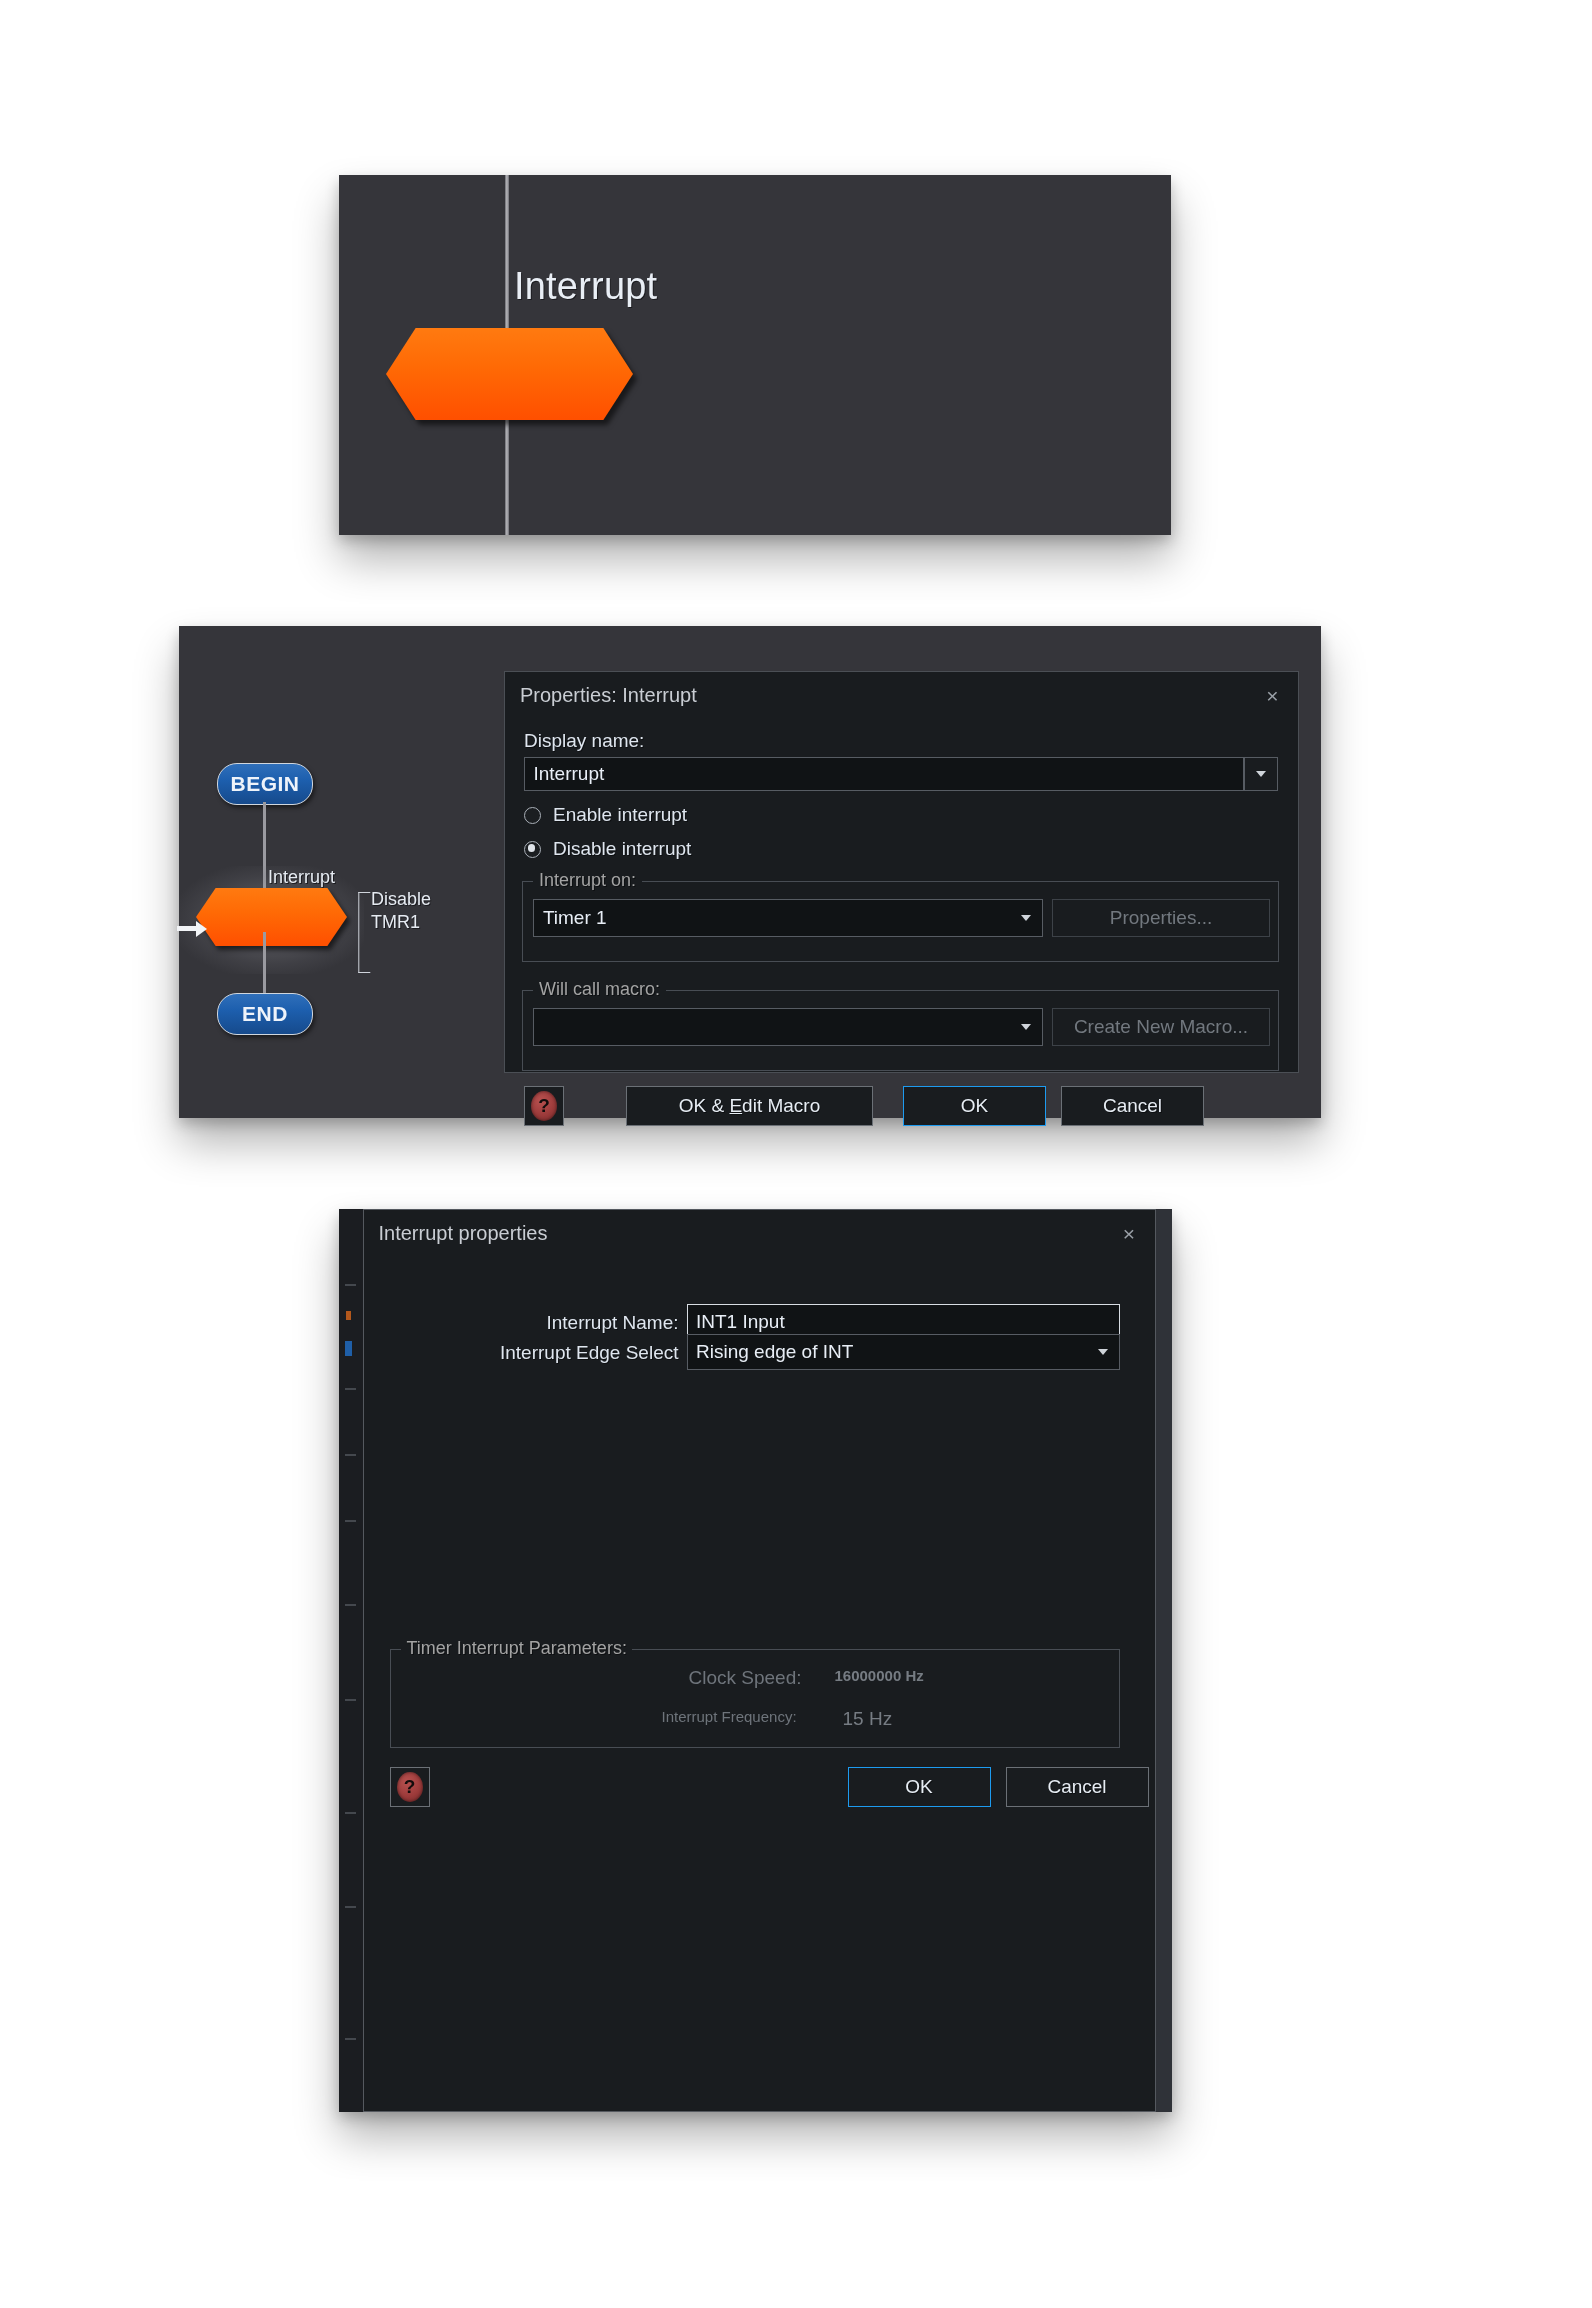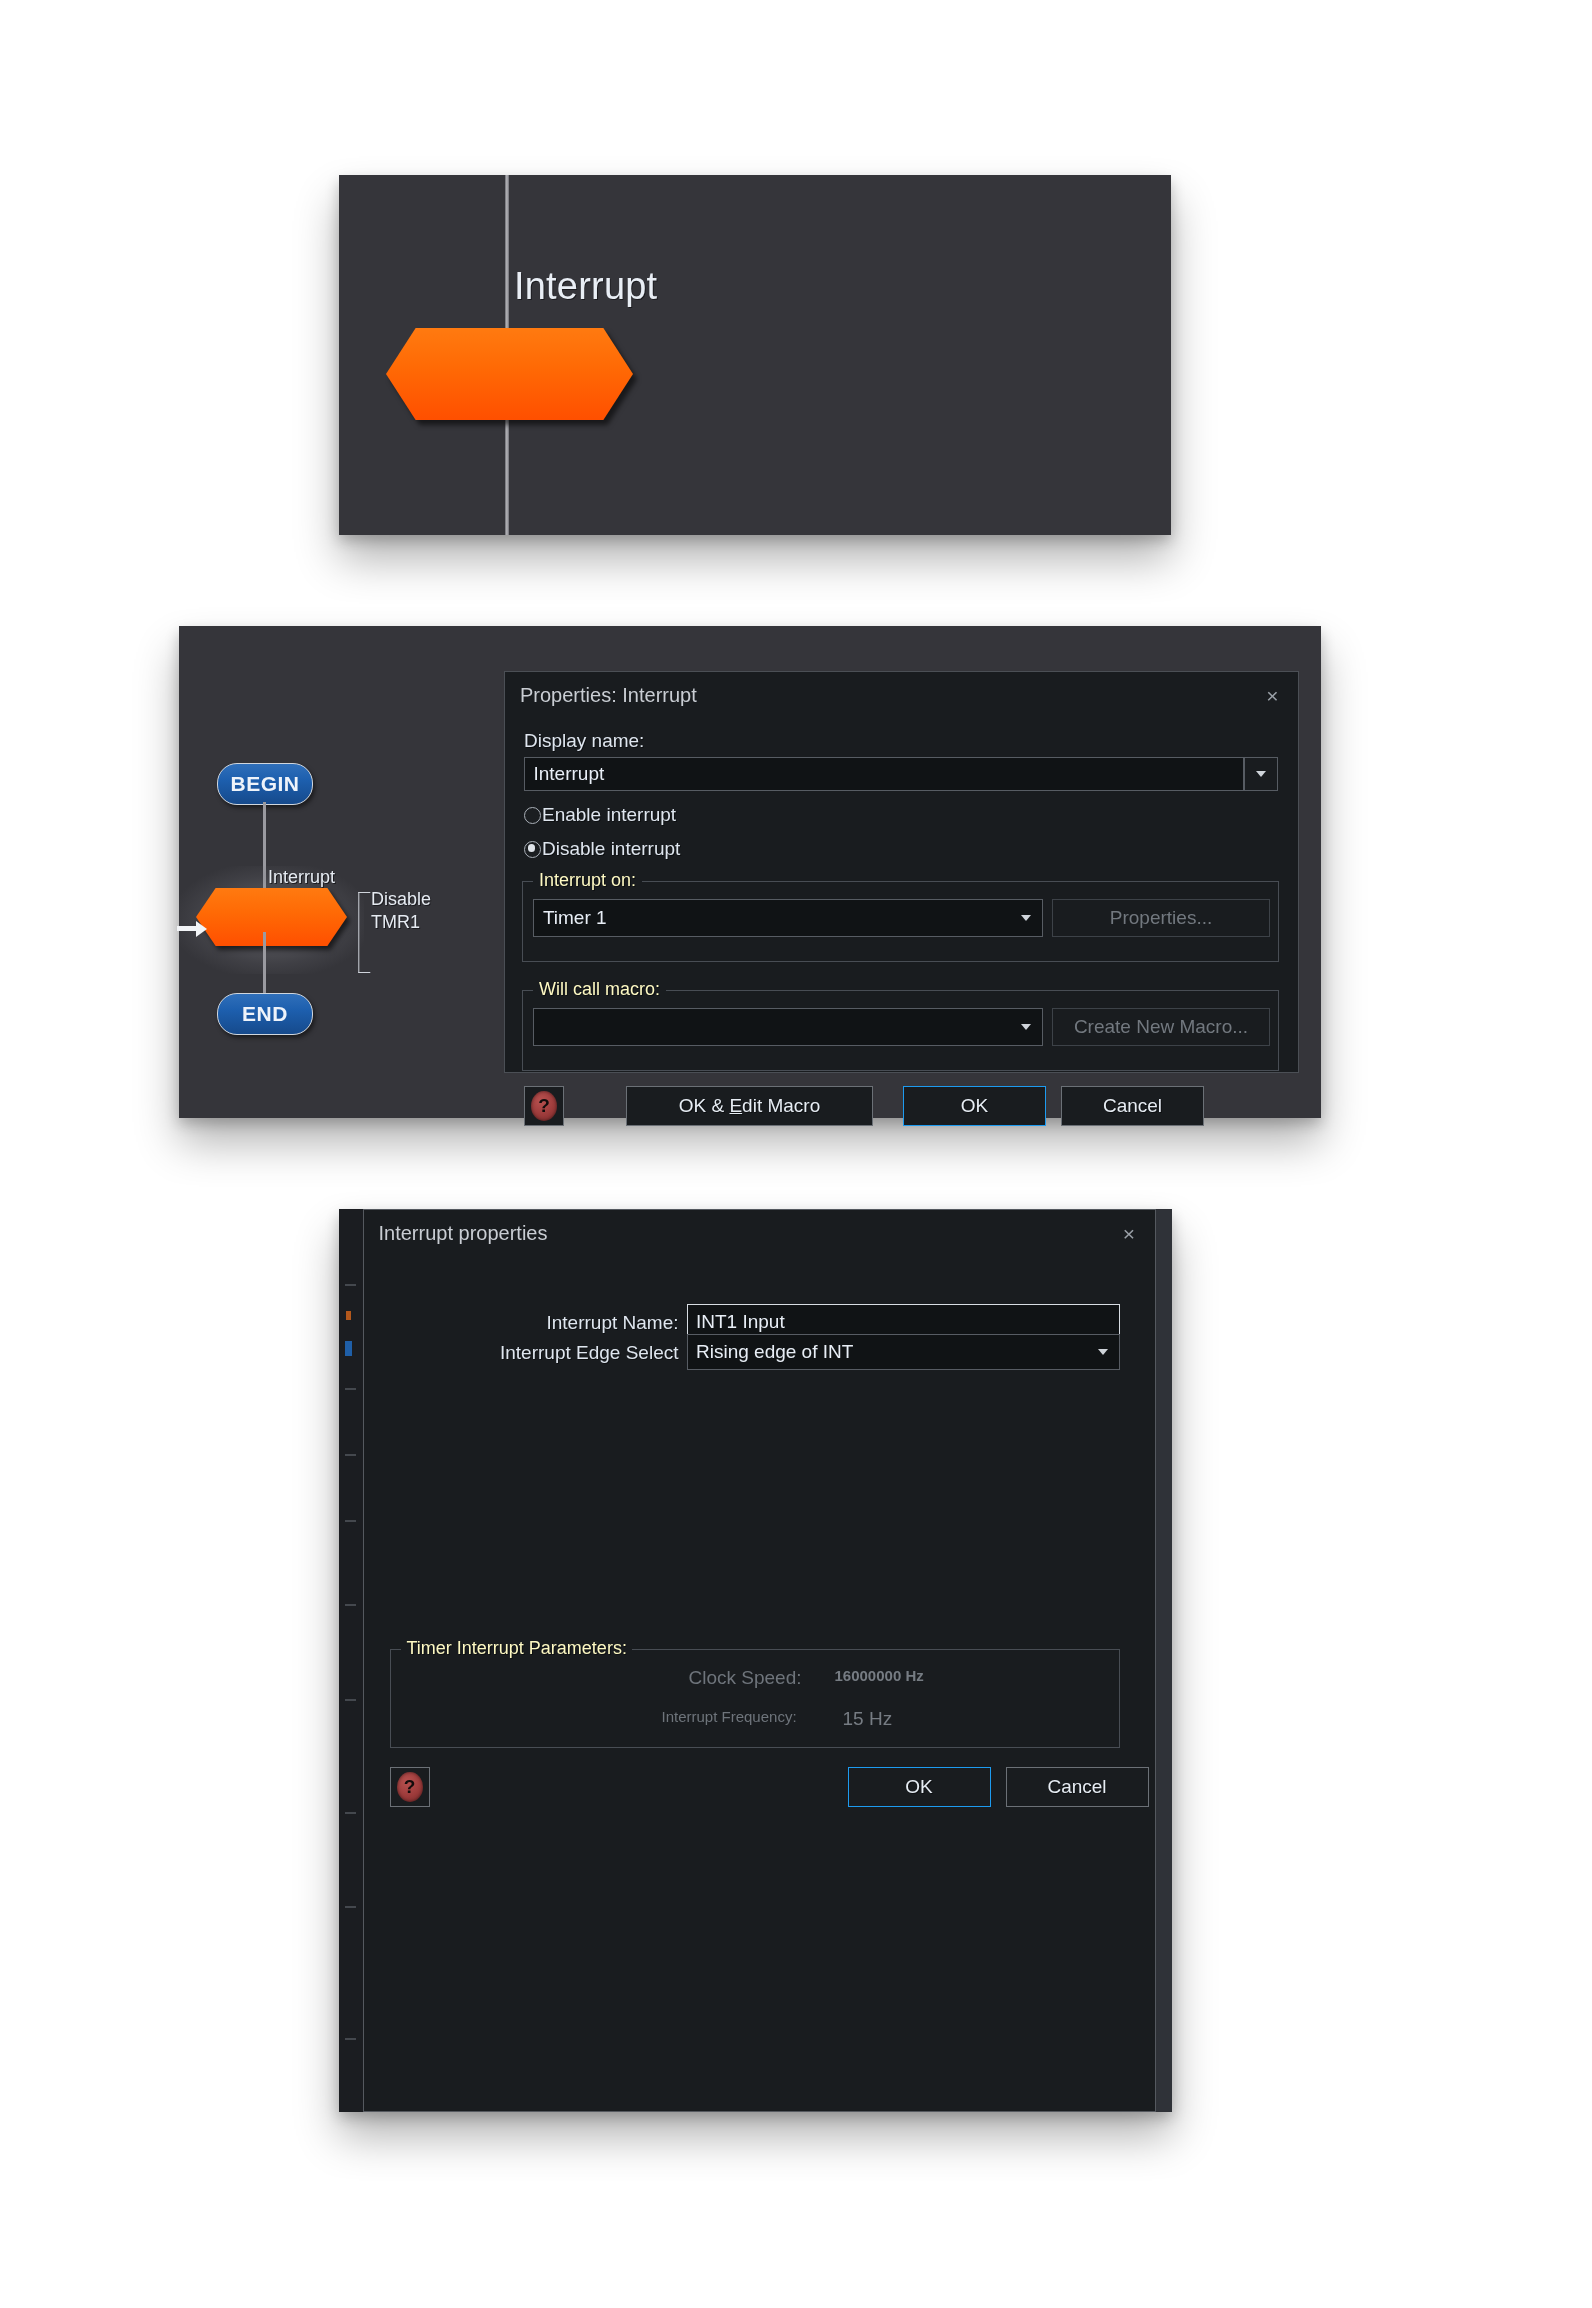--- a/index.html
+++ b/index.html
@@ -153,35 +153,35 @@
     width:40px;height:40px;border:0.9px solid #6b7076;background:#191c1f;
     display:flex;align-items:center;justify-content:center;box-sizing:border-box;
   }
   .help-glyph{
     width:26px;height:30px;border-radius:50%;
     background:radial-gradient(circle at 38% 32%,#b7514f 0%,#9d3b3b 55%,#7e2c2c 100%);
     color:#120c0c;font-size:19px;font-weight:bold;
     display:flex;align-items:center;justify-content:center;
     box-shadow:inset 0 0 3.8px rgba(0,0,0,.55);
   }
-  .radio-row{display:flex;align-items:center;gap:1px;}
+  .radio-row{display:flex;align-items:center;gap:12px;}
   .radio{
     width:17px;height:17px;border-radius:50%;border:1.9px solid #aab0b8;
     box-sizing:border-box;position:relative;background:#1b1e21;
   }
   .radio.on::after{
     content:"";position:absolute;left:2.8px;top:2.8px;width:7.5px;height:7.5px;
     border-radius:50%;background:#dfe4ea;
   }
   .grp{
     position:absolute;border:0.9px solid #484d54;box-sizing:border-box;
   }
   .grp-legend{
     position:absolute;top:-12.2px;left:10.4px;background:#191c1f;padding:0 5.6px;
-    color:#fef9c3;font-size:18px;text-shadow:0.9px 0.9px 0 #0d0f11;white-space:nowrap;
+    color:#a3a3a3;font-size:18px;text-shadow:0.9px 0.9px 0 #0d0f11;white-space:nowrap;
   }
 
   
   #dlg2{left:306px;top:45px;width:793px;height:400px;margin-left:19px;}
 
   
   #panel3{left:339px;top:1209px;width:833px;height:903px;background:#2f3238;}
   .p3-strip{position:absolute;left:0;top:0;width:23.5px;height:903px;background:#1b1d21;}
   .p3-strip .tick{position:absolute;left:5.6px;width:11.3px;height:1.9px;background:#44484e;}
   .p3-strip .blue{position:absolute;left:5.6px;width:7.5px;height:15px;background:#1f5fa8;}

